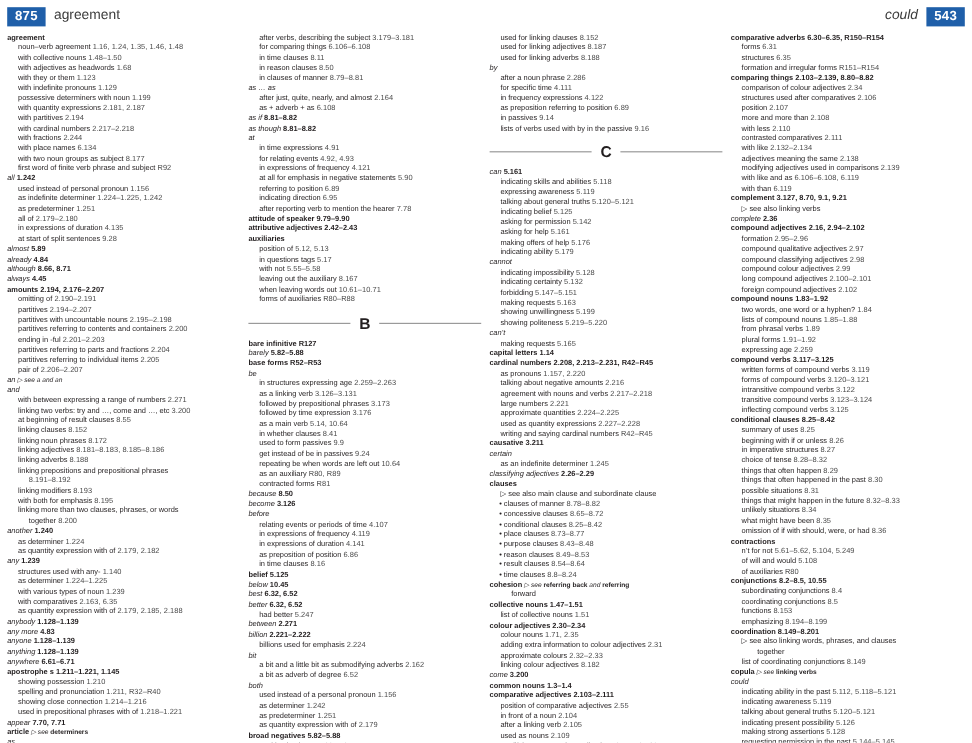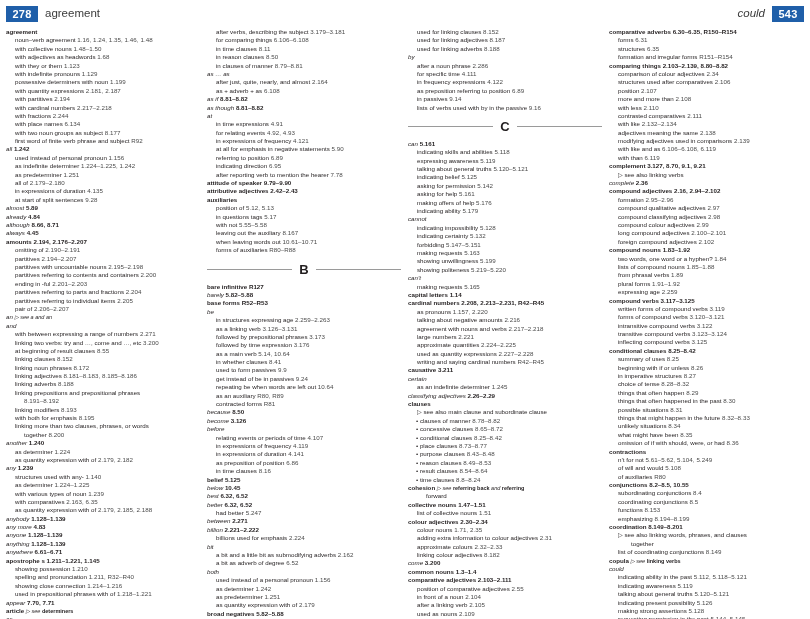--- a/index.html
+++ b/index.html
@@ -78,21 +78,21 @@
     font-size:13px;font-weight:bold;
     color:#231f20;
     line-height:1;
   }
 </style>
 </head>
 <body>
 
 <div class="page">
 
-  <div class="folio left">278</div>
+  <div class="folio left">875</div>
   <div class="runhead left">agreement</div>
   <div class="runhead right">could</div>
   <div class="folio right">543</div>
 
   <div class="cols" id="cols">
       <div class="col">
         <div class="entry">
           <div class="hw"><span class="t">agreement</span></div>
           <div class="sub"><span>noun–verb agreement </span><span class="ref">1.16, 1.24, 1.35, 1.46, 1.48</span></div>
           <div class="sub"><span>with collective nouns </span><span class="ref">1.48–1.50</span></div>

